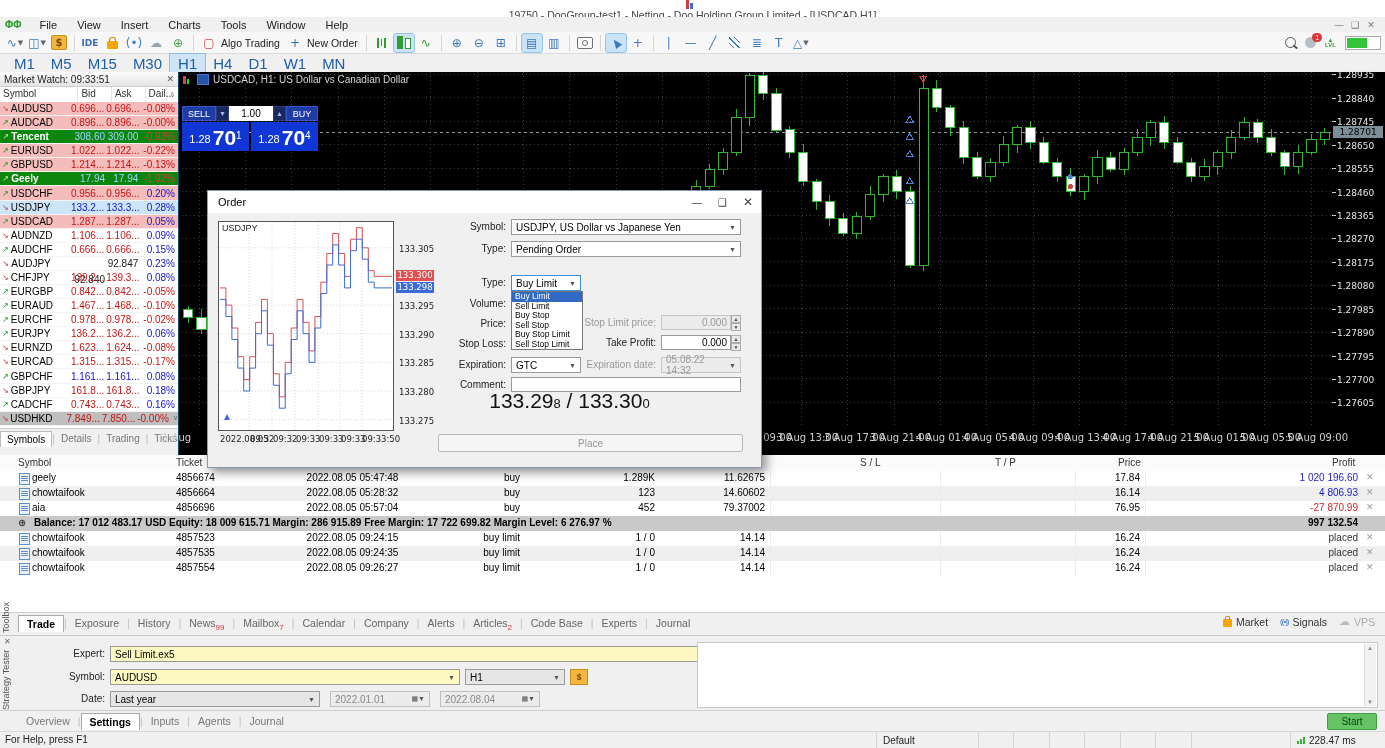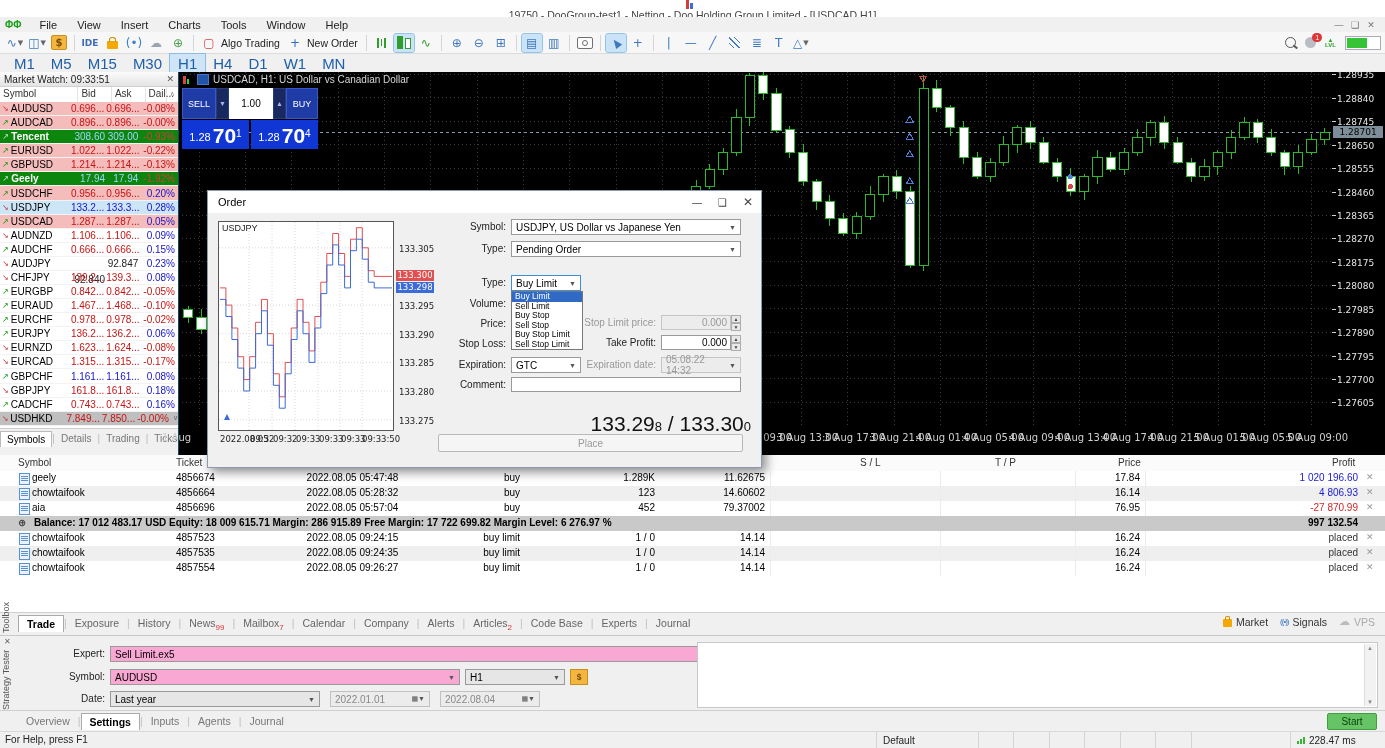--- a/index.html
+++ b/index.html
@@ -72,21 +72,21 @@
   .ct-ic1{width:10px;height:9px;display:flex;gap:1px;align-items:flex-end;}
   .ct-ic1 i{width:2.5px;background:#d44;height:8px;display:block;}
   .ct-ic1 i+i{background:#2d2;height:5px;}
   .ct-ic2{width:10px;height:9px;background:#25a;border:1px solid #47c;}
   .yaxis-label{position:absolute;color:#e6e6e6;font-size:9px;left:1158px;font-family:"DejaVu Sans",sans-serif;}
   .ytick{position:absolute;left:1153px;width:4px;height:1px;background:#cfcfcf;}
   .cur-price{position:absolute;left:1154px;width:50px;height:12px;background:#7e8e98;color:#000;font-size:9px;text-align:center;line-height:12px;font-family:"DejaVu Sans",sans-serif;}
   .xaxis-label{position:absolute;top:360px;color:#cfcfcf;font-size:10px;white-space:nowrap;font-family:"DejaVu Sans",sans-serif;}
   
   .oneclick{position:absolute;left:3px;top:16px;width:136px;}
-  .oc-row1{display:flex;height:31px;background:#0e1e5e;align-items:stretch;}
+  .oc-row1{display:flex;height:15px;background:#0e1e5e;align-items:stretch;margin-top:18px;}
   .oc-btn{background:#1f3ca6;color:#fff;font-size:9px;display:flex;align-items:center;justify-content:center;border:1px solid #3a57c9;box-sizing:border-box;}
   .oc-sell{width:34px;}  .oc-buy{width:32px;}
   .oc-spin{width:13px;background:#18295f;color:#aab4e8;font-size:7px;display:flex;align-items:center;justify-content:center;border:1px solid #2a3a7a;box-sizing:border-box;}
   .oc-vol{flex:1;background:#fff;color:#000;font-size:10px;display:flex;align-items:center;justify-content:center;}
   .oc-row2{display:flex;height:29px;margin-top:1px;gap:2px;}
   .oc-q{flex:1;background:#1136d6;color:#fff;display:flex;align-items:flex-end;justify-content:center;padding-bottom:2px;}
   .oc-q .b{font-size:11px;margin-right:2px;line-height:20px;}
   .oc-q .big{font-size:21px;font-weight:bold;line-height:23px;}
   .oc-q .sup{font-size:10px;line-height:26px;vertical-align:top;}
   
@@ -109,21 +109,21 @@
   .tbx-link{display:flex;gap:4px;align-items:center;color:#333;}
   .tbx-link.dis{color:#aaa;}
   .i-bag{width:9px;height:8px;background:#f5a800;border-radius:1px;position:relative;margin-top:3px;}
   .i-bag:before{content:"";position:absolute;left:2px;top:-3px;width:3px;height:3px;border:1px solid #cf8d00;border-bottom:none;border-radius:2px 2px 0 0;}
   .i-sig{color:#3b78c4;font-size:8px;letter-spacing:-1px;}
   .i-cloud{color:#b5bcc2;font-size:11px;font-family:"DejaVu Sans",sans-serif;}
   .vlabel{position:absolute;writing-mode:vertical-rl;transform:rotate(180deg);color:#555;font-size:9px;}
   
   .tester{left:0;top:635px;width:1385px;height:96px;background:#f0f0f0;border-top:1px solid #c9c9c9;}
   .flabel{position:absolute;text-align:right;font-size:10px;color:#222;}
-  .combo{background:#f9a8d4;border:1px solid #9a9a9a;height:16px;box-sizing:border-box;display:flex;align-items:center;padding:0 4px;font-size:10px;position:absolute;}
+  .combo{background:#fef9c3;border:1px solid #9a9a9a;height:16px;box-sizing:border-box;display:flex;align-items:center;padding:0 4px;font-size:10px;position:absolute;}
   .combo .arr{margin-left:auto;font-size:7px;color:#555;}
   .combo.dis{background:#ececec;color:#888;border-color:#c0c0c0;}
   .combo.gray{background:#e6e6e6;}
   .sq-btn{position:absolute;height:16px;box-sizing:border-box;border:1px solid #7aa7d8;background:#fff;color:#3e6db4;font-size:8.5px;font-weight:bold;display:flex;align-items:center;justify-content:center;}
   .gear{color:#3e78be;font-size:13px;border:1px solid #7aa7d8;background:#fff;width:18px;height:16px;display:flex;align-items:center;justify-content:center;box-sizing:border-box;position:absolute;font-family:"DejaVu Sans",sans-serif;}
   .jbox{position:absolute;left:697px;top:6px;width:681px;height:66px;background:#fff;border:1px solid #c8c8c8;box-sizing:border-box;}
   .jsb{position:absolute;right:1px;top:1px;bottom:1px;width:11px;background:#f2f2f2;border-left:1px solid #ddd;font-size:6px;color:#888;text-align:center;}
   .jsb .up{position:absolute;top:1px;left:2px;} .jsb .dn{position:absolute;bottom:1px;left:2px;}
   .tester-tabs{position:absolute;left:0;top:74px;width:1385px;height:22px;background:#f0f0f0;border-top:1px solid #cfcfcf;display:flex;align-items:flex-start;font-size:10.5px;color:#777;padding:2px 0 0 18px;box-sizing:border-box;}
   .start-btn{position:absolute;right:8px;top:3px;width:48px;height:15px;background:#66c466;border:1px solid #3f9f3f;color:#0a3d0a;font-size:10px;display:flex;align-items:center;justify-content:center;border-radius:2px;}
@@ -149,21 +149,21 @@
   .dcombo.focus{border-color:#3d8fdb;}
   .dcombo.dis{background:#ececec;color:#999;border-color:#c5c5c5;}
   .dinput{position:absolute;background:#fff;border:1px solid #9a9a9a;height:15px;box-sizing:border-box;font-size:10px;display:flex;align-items:center;padding:0 3px;}
   .dinput.num{justify-content:flex-end;}
   .dinput.dis{background:#ececec;color:#999;border-color:#c5c5c5;}
   .spin{position:absolute;width:10px;height:15px;display:flex;flex-direction:column;}
   .spin i{flex:1;border:1px solid #adadad;background:#e8e8e8;font-size:5px;color:#444;display:flex;align-items:center;justify-content:center;font-style:normal;}
   .ddlist{position:absolute;left:303px;top:100px;width:70px;background:#fff;border:1px solid #777;z-index:20;}
   .ddlist div{height:9.5px;line-height:9.5px;font-size:8.5px;padding-left:3px;white-space:nowrap;}
   .ddlist div.selected{background:#316ac5;color:#fff;}
-  .quote{position:absolute;left:180px;top:198px;width:363px;text-align:right;color:#111;margin-top:23px;}
+  .quote{position:absolute;left:180px;top:198px;width:363px;text-align:center;color:#111;}
   .quote .big{font-size:21px;}
   .quote .small{font-size:13px;}
   .place-btn{position:absolute;left:230px;top:243px;width:303px;height:16px;background:#f5f5f5;border:1px solid #b9b9b9;color:#999;font-size:10px;display:flex;align-items:center;justify-content:center;border-radius:2px;}
 </style>
 </head>
 <body>
 
 <div id="app">
 
   <div class="abs titlebar">

